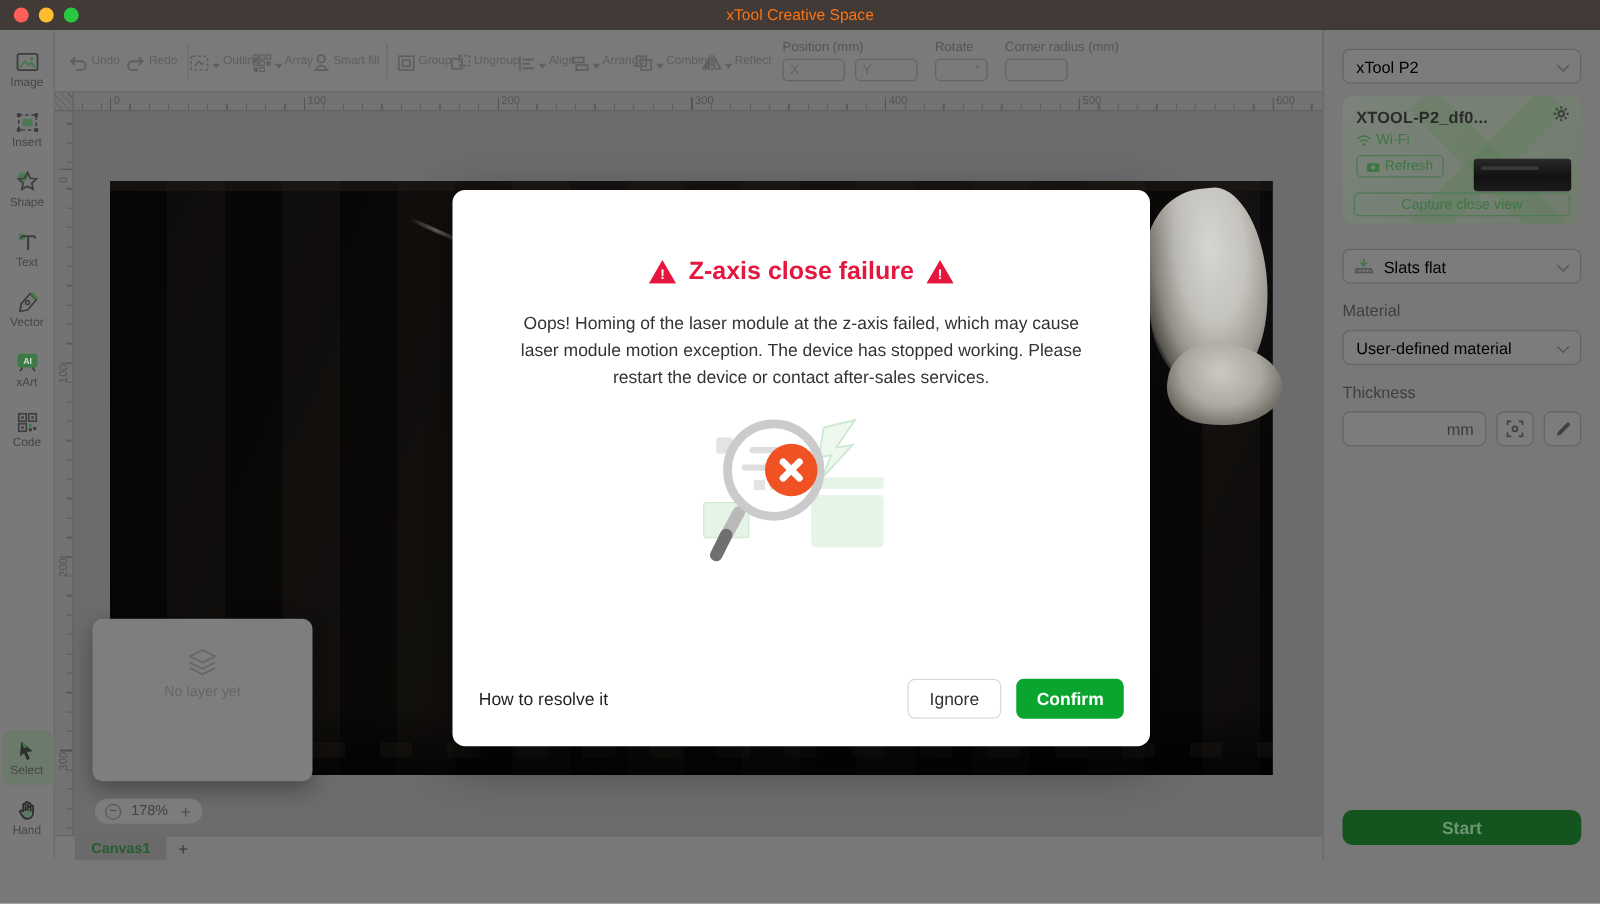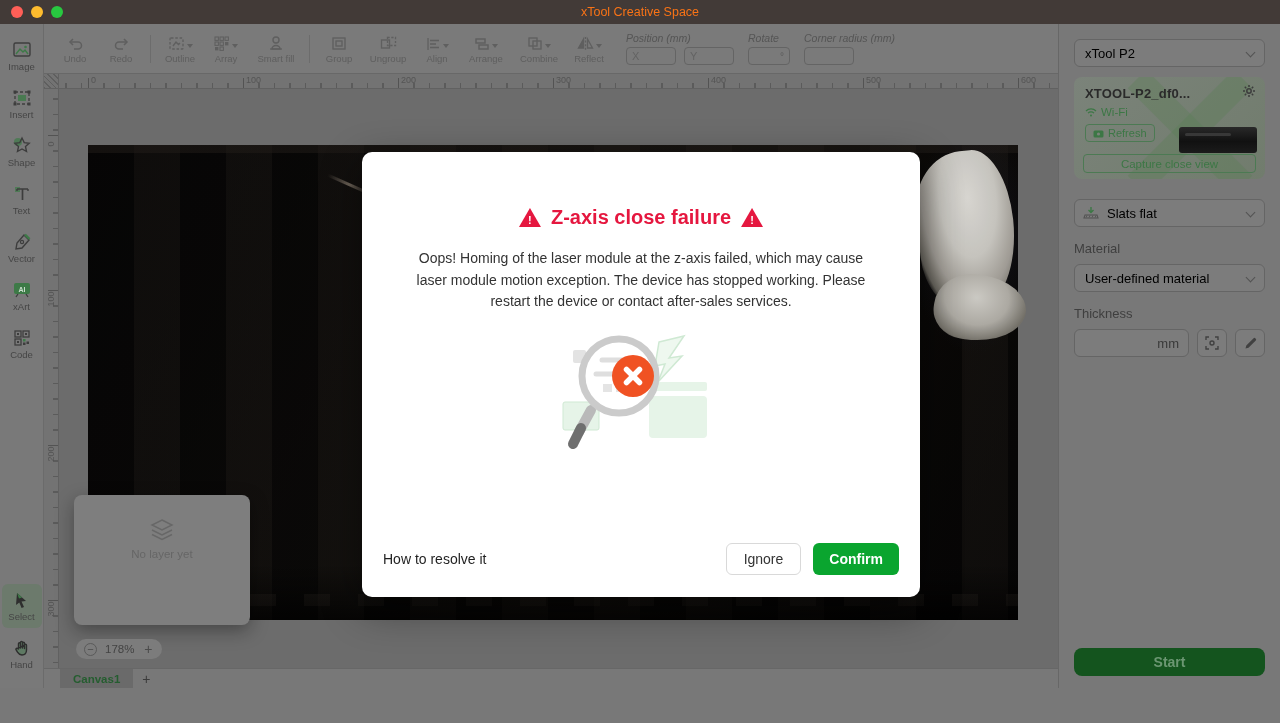--- a/index.html
+++ b/index.html
@@ -24,27 +24,27 @@
   .sidebar { width:44px; background:#7c7c7c; border-right:1px solid #6e6e6e; display:flex; flex-direction:column; align-items:center; padding-top:10px; }
   .stool { width:40px; height:44px; margin-bottom:4px; display:flex; flex-direction:column; align-items:center; justify-content:center; color:#3f3f3f; border-radius:6px; }
   .stool .lbl { font-size:9.5px; color:#474747; margin-top:2px; }
   .stool.active { background:#6f7d6f; }
   .spacer { flex:1; }
 
   .center { flex:1; display:flex; flex-direction:column; min-width:0; }
 
   
   .toolbar { height:50px; background:#7d7d7d; border-bottom:1px solid #6b6b6b; display:flex; align-items:center; padding:0 6px 0 8px; color:#616161; }
-  .ttool { width:46px; display:flex; flex-direction:column; align-items:center; justify-content:center; gap:2px; color:#616161; }
+  .ttool { width:46px; display:flex; align-items:center; justify-content:center; gap:2px; color:#616161; }
   .ttool .lbl { font-size:9.5px; white-space:nowrap; }
   .ttool .ic { display:flex; align-items:flex-end; height:18px; }
   .caret { width:0; height:0; border-left:3px solid transparent; border-right:3px solid transparent; border-top:4px solid #616161; margin-left:2px; margin-bottom:3px; }
   .tdiv { width:1px; height:28px; background:#6f6f6f; margin:0 6px; }
   .fgroup { margin-left:14px; }
-  .fgroup .flabel { font-size:10.5px; color:#575757; margin-bottom:3px;font-style:italic; }
+  .fgroup .flabel { font-size:10.5px; color:#575757; margin-bottom:3px; }
   .frow { display:flex; align-items:center; gap:8px; }
   .fin { position:relative; width:50px; height:18px; border:1px solid #676767; border-radius:4px; background:transparent; display:flex; align-items:center; padding:0 5px; }
   .fin input { width:100%; border:none; background:transparent; font-size:11px; color:#4a4a4a; outline:none; font-family:inherit; }
   .fin input::placeholder { color:#666; }
   .fin .suffix { font-size:10px; color:#5e5e5e; }
   .fin.narrow { width:42px; }
 
   
   .canvas-wrap { position:relative; flex:1; background:#6f6f6f; overflow:hidden; }
   .corner { position:absolute; left:0; top:0; width:15px; height:15px; background:repeating-linear-gradient(45deg,#616161 0 1px,transparent 1px 4px),#767676; border-right:1px solid #636363; border-bottom:1px solid #636363; z-index:3;}

